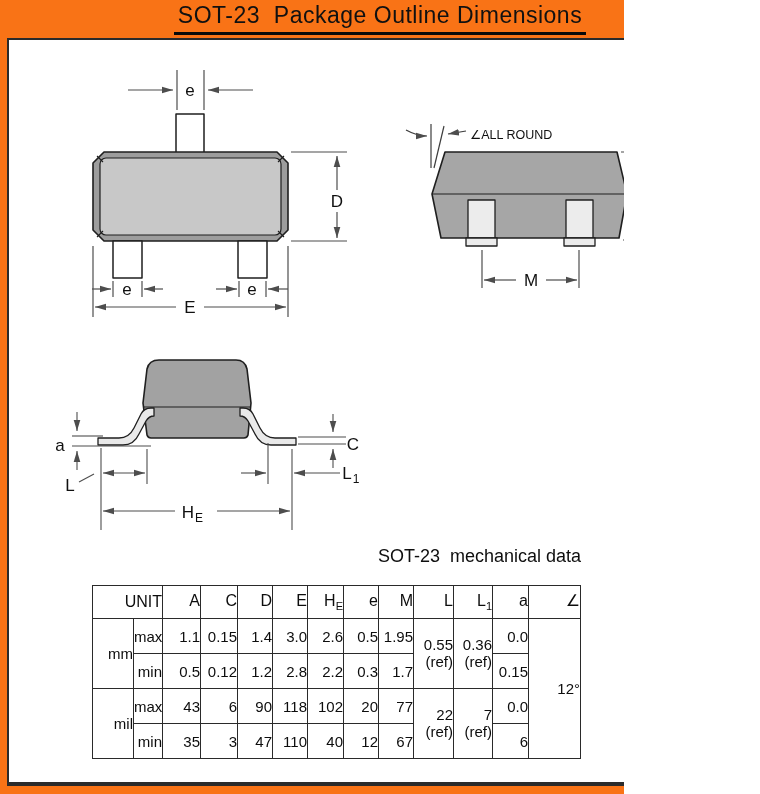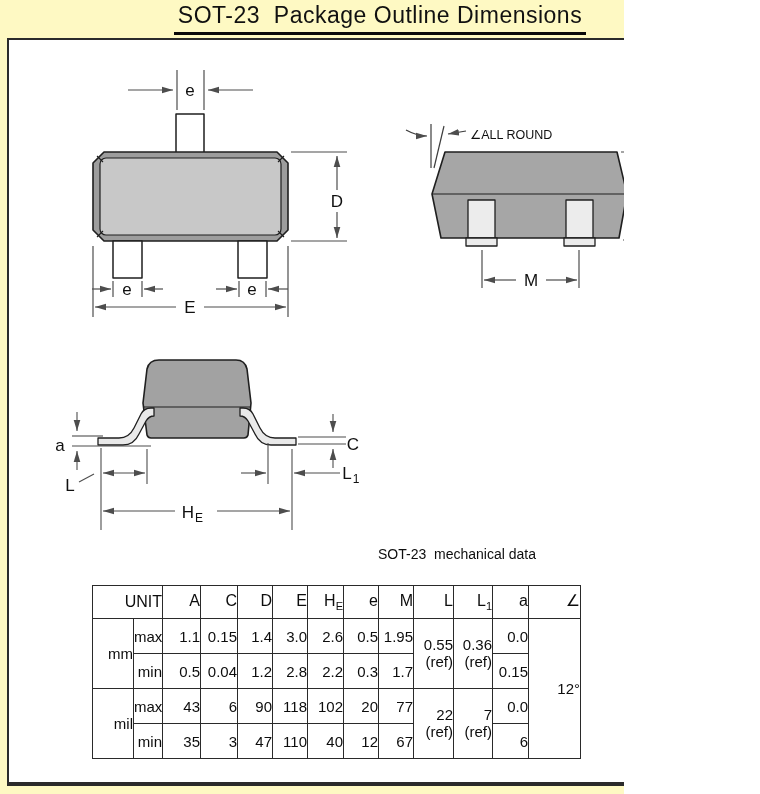--- a/index.html
+++ b/index.html
@@ -1,24 +1,24 @@
 <!DOCTYPE html>
 <html><head>
 <meta charset="utf-8">
 <style>
   html,body{margin:0;padding:0;background:#fff;}
-  .page{position:relative;width:624px;height:794px;background:#fef9c3;
+  .page{position:relative;width:624px;height:794px;background:#f97316;
         font-family:"Liberation Sans",sans-serif;color:#111;overflow:hidden;}
   .title-wrap{position:absolute;left:0;top:2px;width:760px;text-align:center;}
   .title{display:inline-block;font-size:23px;letter-spacing:0.5px;white-space:pre;
          padding:0 4px 3px 4px;border-bottom:3px solid #0a0a0a;}
   .frame{position:absolute;left:7px;top:38px;width:745px;height:748px;box-sizing:border-box;
          border:2px solid #2b2b2b;border-bottom-width:4px;background:#fff;}
   svg.drawings{position:absolute;left:0;top:0;}
-  .subtitle{position:absolute;left:378px;top:546px;font-size:14px;white-space:pre;color:#0e0e0e;}
+  .subtitle{position:absolute;left:378px;top:546px;font-size:18px;white-space:pre;color:#0e0e0e;}
   .dimlabel{font-family:"Liberation Sans",sans-serif;font-size:17px;fill:#101010;}
   .dimlabel-sub{font-family:"Liberation Sans",sans-serif;font-size:12px;fill:#101010;}
   .note{font-family:"Liberation Sans",sans-serif;font-size:12.5px;fill:#101010;}
   table.mech{position:absolute;left:92px;top:585px;border-collapse:collapse;table-layout:fixed;
              width:489px;font-size:15px;color:#0d0d0d;}
   table.mech th,table.mech td{border:1.5px solid #2a2a2a;text-align:right;vertical-align:middle;
              padding:0;font-weight:400;overflow:hidden;}
   table.mech th{height:32px;font-size:16px;}
   table.mech td{height:34px;}
   table.mech td.ref div{line-height:1.1;}
@@ -234,21 +234,21 @@
       <td rowspan="2" class="ref">
         <div>0.36</div>
             <div>(ref)</div>
           </td>
       <td>0.0</td>
       <td rowspan="4">12°</td>
     </tr>
     <tr>
       <td>min</td>
       <td>0.5</td>
-      <td>0.04</td>
+      <td>0.12</td>
       <td>1.2</td>
       <td>2.8</td>
       <td>2.2</td>
       <td>0.3</td>
       <td>1.7</td>
       <td>0.15</td>
     </tr>
     <tr>
       <td rowspan="2">mil</td>
       <td>max</td>

